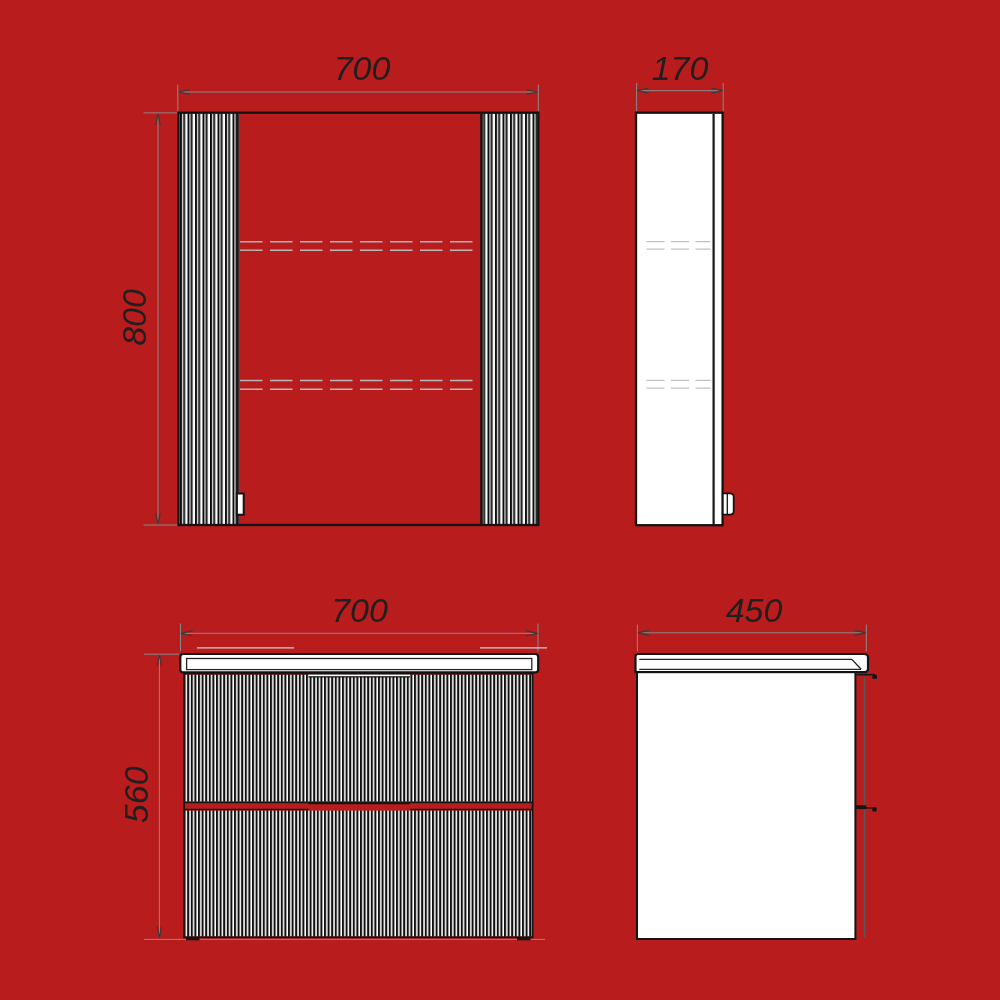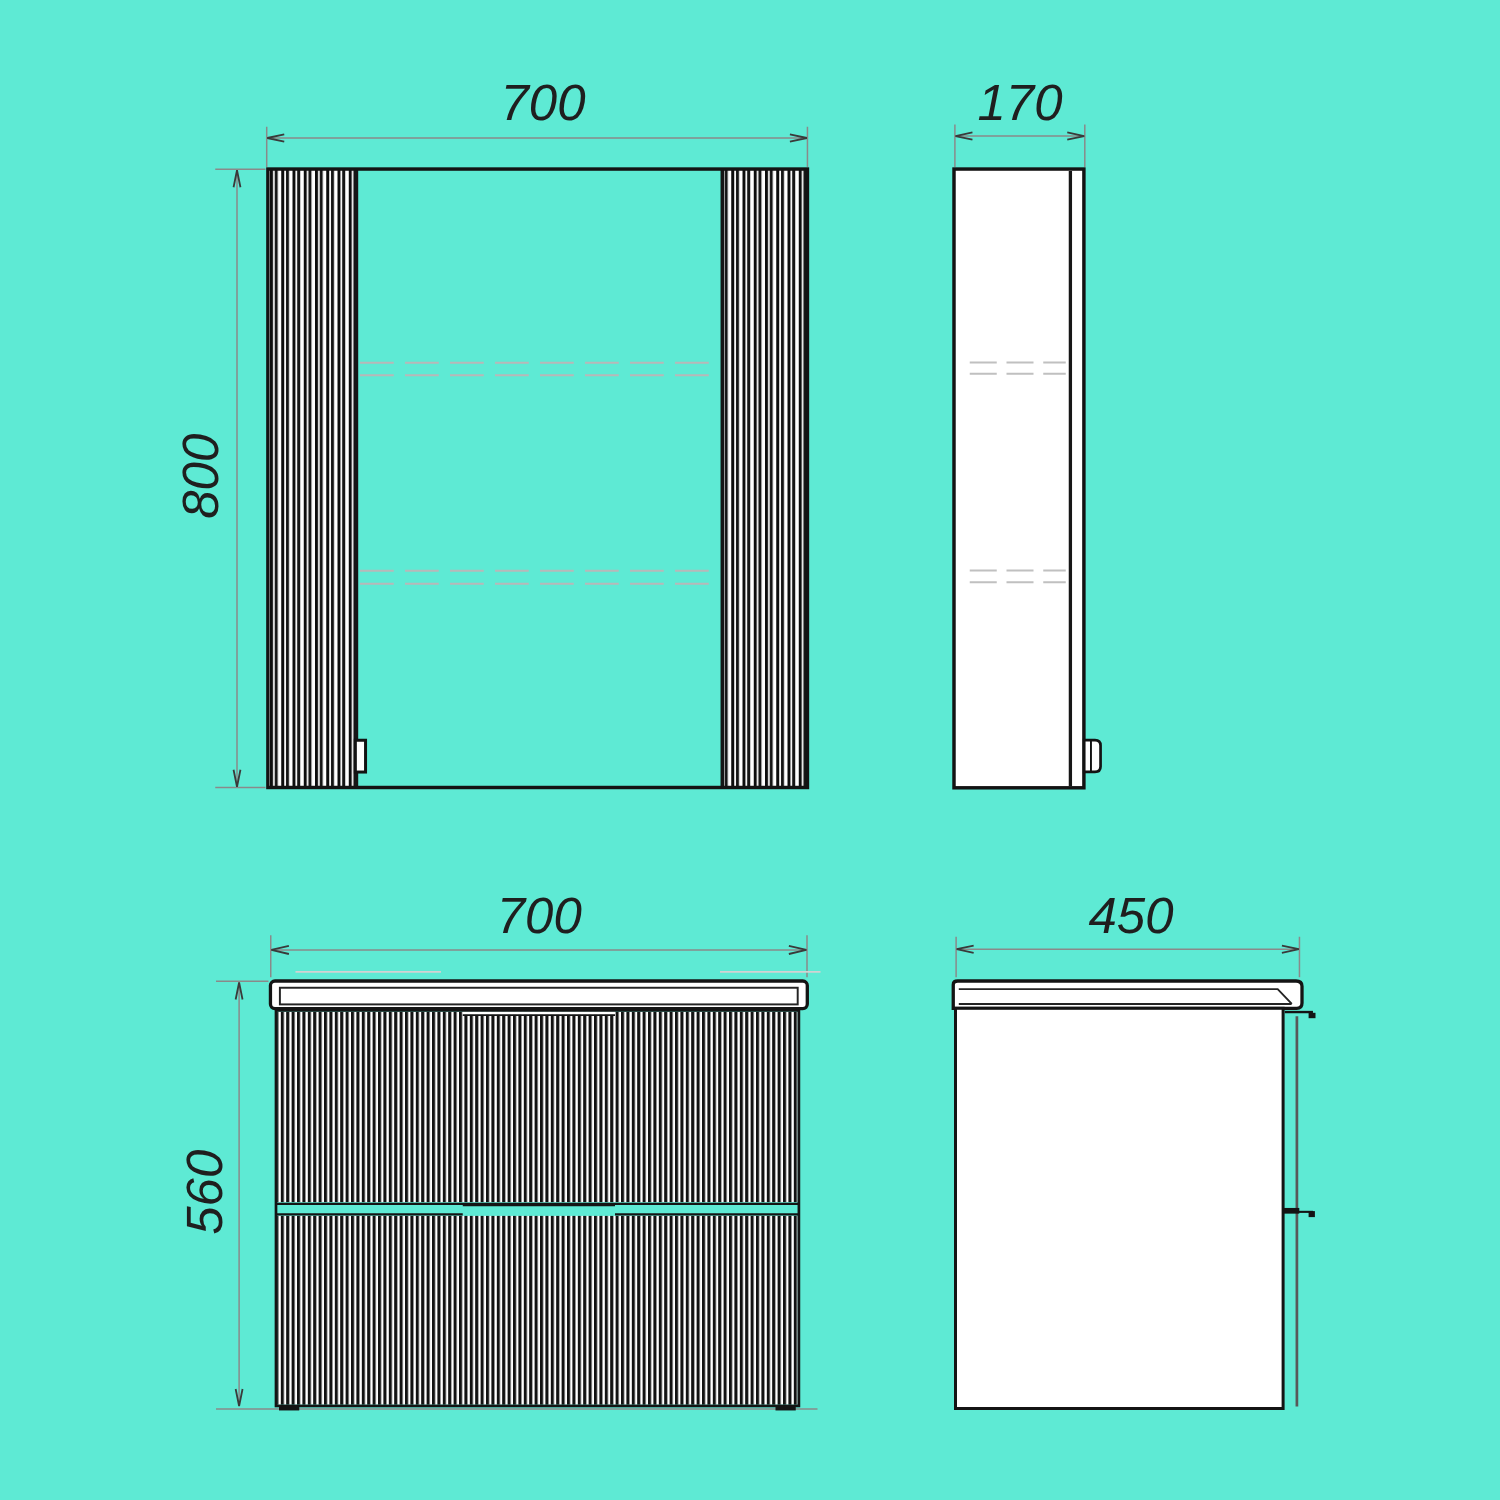--- a/index.html
+++ b/index.html
@@ -1,16 +1,16 @@
 <!DOCTYPE html>
 <html><head>
 <meta charset="utf-8">
 <style>
   html,body{margin:0;padding:0;background:#ffffff;}
-  #page{width:1000px;height:1000px;position:relative;background:#5eead4;}
+  #page{width:1000px;height:1000px;position:relative;background:#b91c1c;}
   svg text{font-family:"Liberation Sans",sans-serif;font-style:italic;fill:#1f1f1f;}
 </style>
 </head>
 <body>
 <div id="page">
 <svg width="1000" height="1000" viewBox="0 0 1000 1000">
 <defs>
   <pattern id="flute" width="7.5" height="8" patternUnits="userSpaceOnUse">
     <rect x="0" y="0" width="7.5" height="8" fill="#ffffff"></rect>
     <rect x="0" y="0" width="2.0" height="8" fill="#0d0d0d"></rect>

